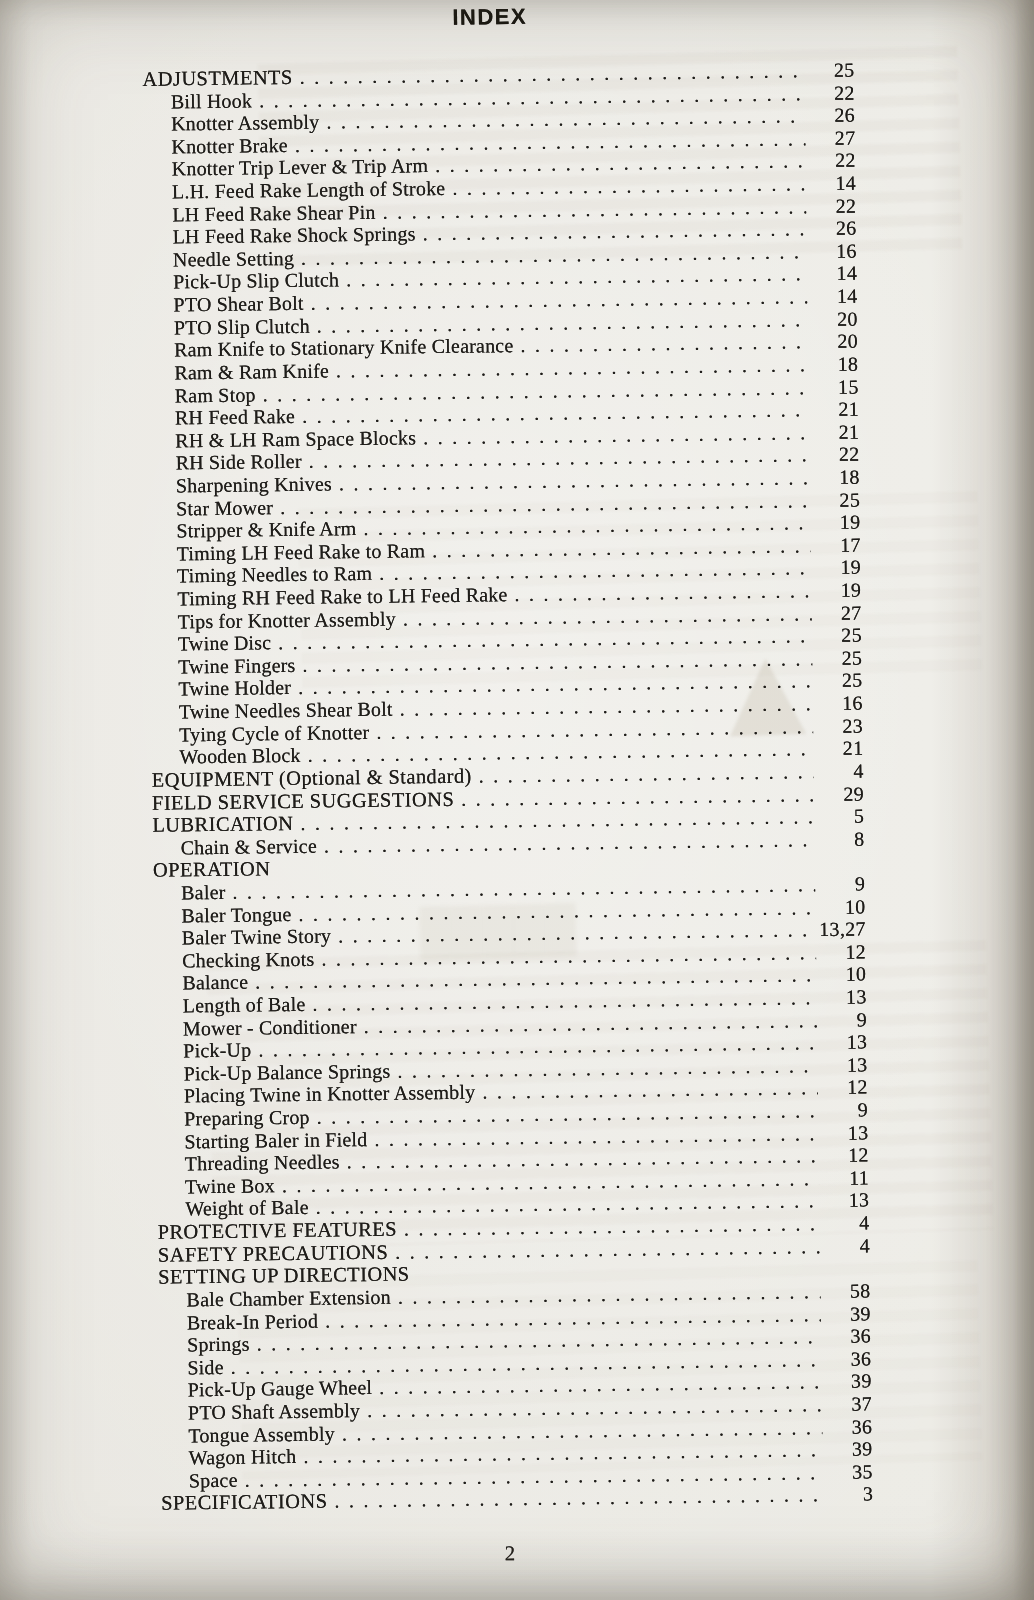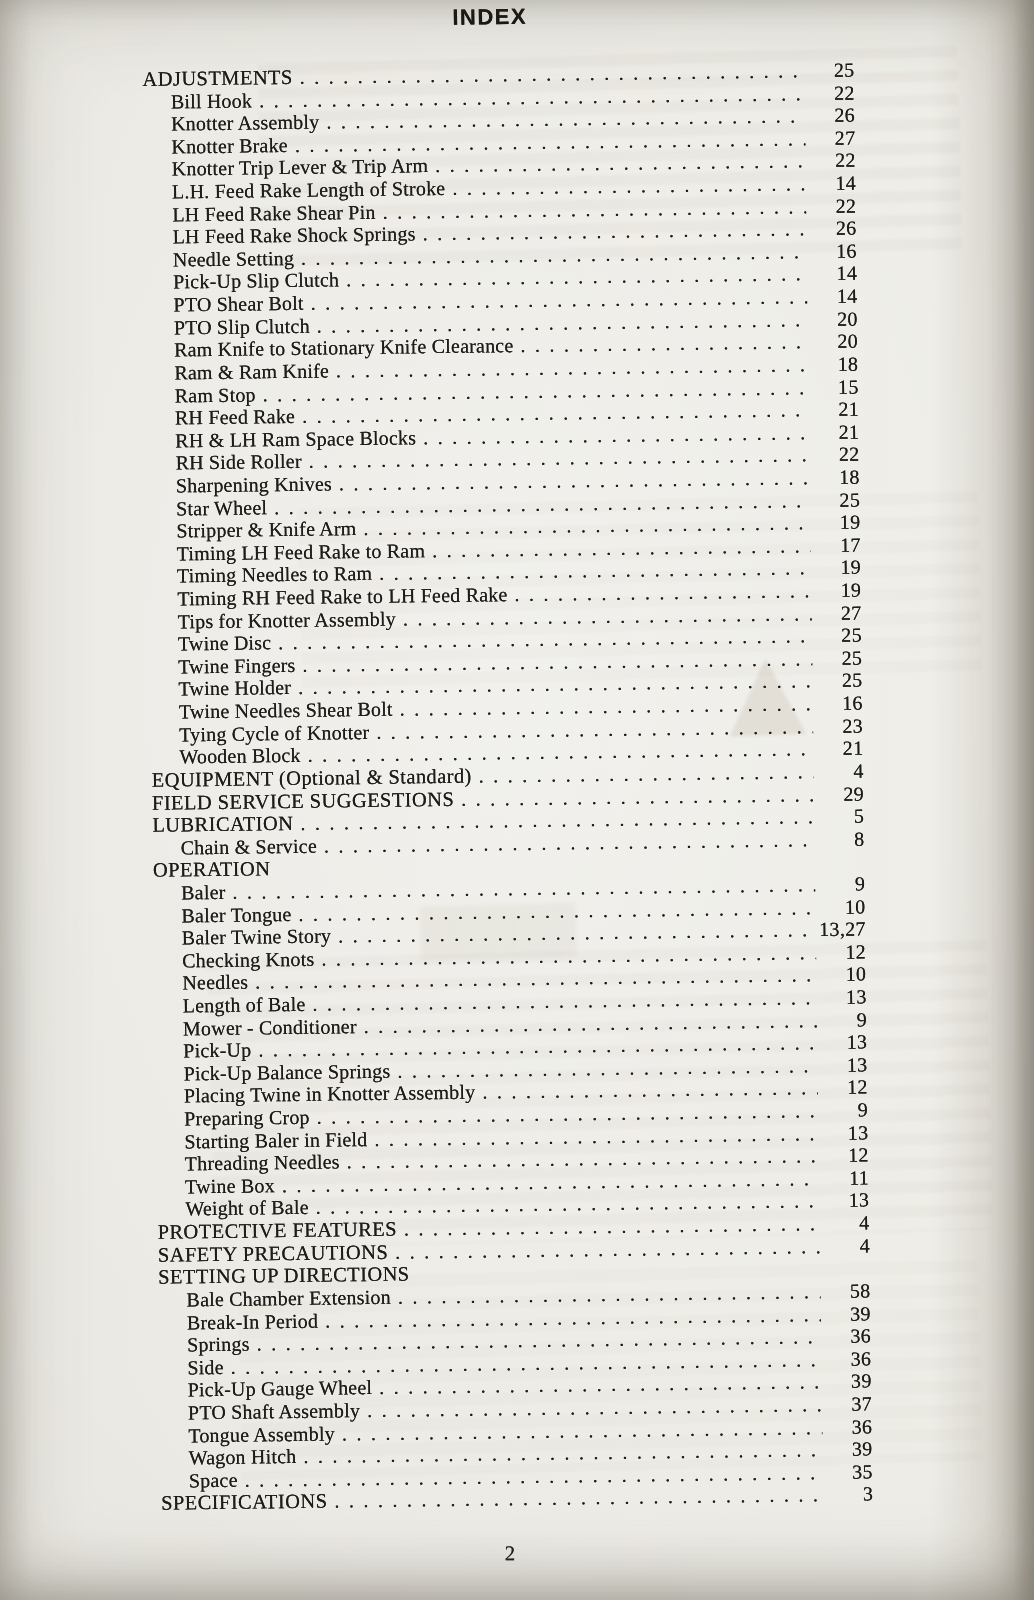--- a/index.html
+++ b/index.html
@@ -156,21 +156,21 @@
         <span class="label">RH Side Roller</span>
         <span class="leader">................................................................................</span>
         <span class="pnum">22</span>
       </div>
       <div class="idx-row lvl1">
         <span class="label">Sharpening Knives</span>
         <span class="leader">................................................................................</span>
         <span class="pnum">18</span>
       </div>
       <div class="idx-row lvl1">
-        <span class="label">Star Wheel</span>
+        <span class="label">Star Mower</span>
         <span class="leader">................................................................................</span>
         <span class="pnum">25</span>
       </div>
       <div class="idx-row lvl1">
         <span class="label">Stripper &amp; Knife Arm</span>
         <span class="leader">................................................................................</span>
         <span class="pnum">19</span>
       </div>
       <div class="idx-row lvl1">
         <span class="label">Timing LH Feed Rake to Ram</span>
@@ -261,21 +261,21 @@
         <span class="label">Baler Twine Story</span>
         <span class="leader">................................................................................</span>
         <span class="pnum">13,27</span>
       </div>
       <div class="idx-row lvl1">
         <span class="label">Checking Knots</span>
         <span class="leader">................................................................................</span>
         <span class="pnum">12</span>
       </div>
       <div class="idx-row lvl1">
-        <span class="label">Needles</span>
+        <span class="label">Balance</span>
         <span class="leader">................................................................................</span>
         <span class="pnum">10</span>
       </div>
       <div class="idx-row lvl1">
         <span class="label">Length of Bale</span>
         <span class="leader">................................................................................</span>
         <span class="pnum">13</span>
       </div>
       <div class="idx-row lvl1">
         <span class="label">Mower - Conditioner</span>

